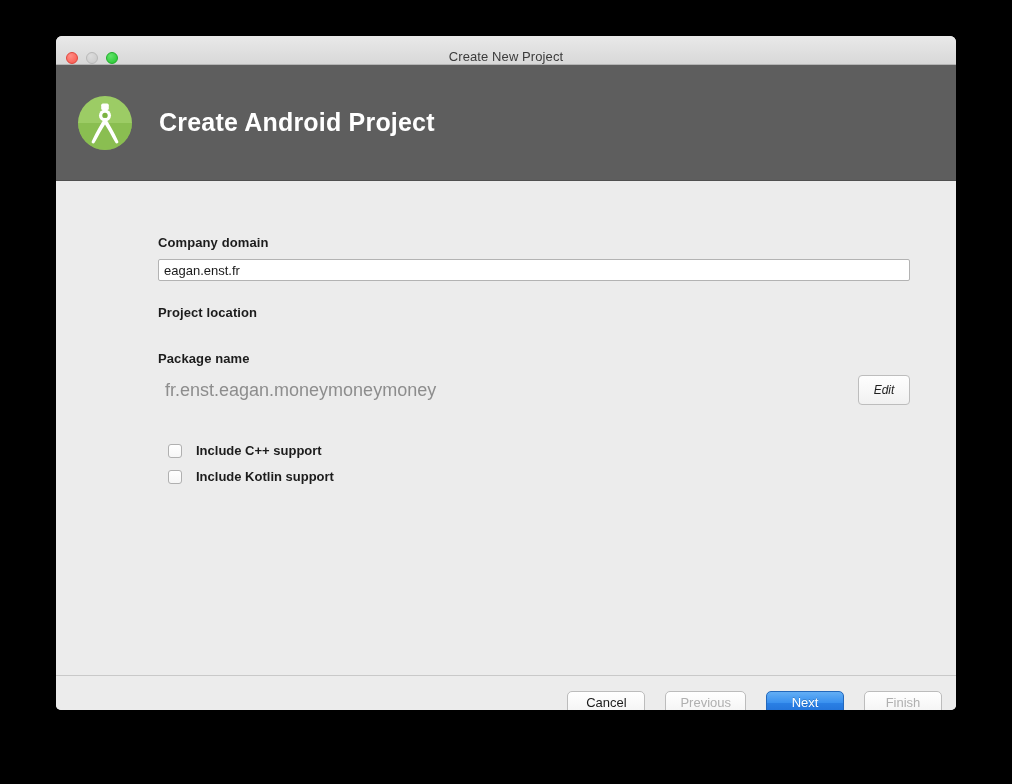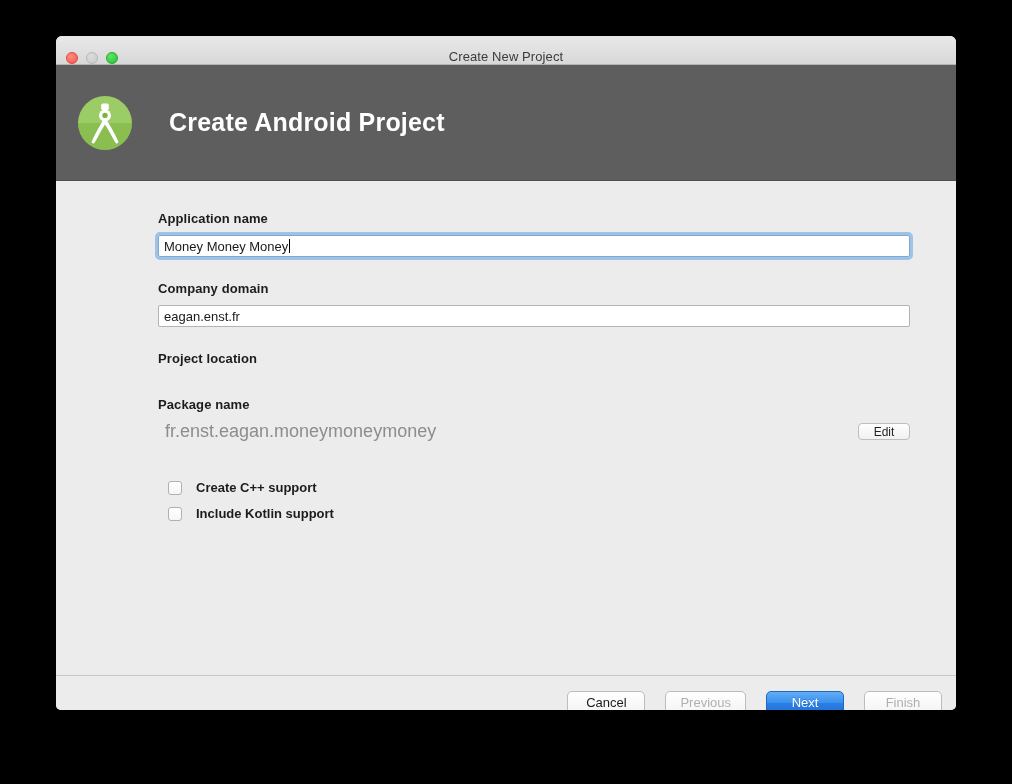--- a/index.html
+++ b/index.html
@@ -68,21 +68,21 @@
     align-items: center;
     padding-left: 21px;
     border-bottom: 1px solid #4f4f4f;
   }
   .logo {
     width: 56px; height: 56px;
     flex: 0 0 56px;
     position: relative;
   }
   .header-title {
-    margin-left: 36px;
+    margin-left: 26px;
     color: #ffffff;
     font-size: 25px;
     font-weight: bold;
     letter-spacing: 0.2px;
   }
 
   
   .body {
     position: relative;
     height: 494px;
@@ -164,30 +164,31 @@
     display: flex;
     align-items: center;
     justify-content: space-between;
   }
   .pkg-value {
     font-size: 18px;
     color: #8d8d8d;
     padding-left: 7px;
   }
   .btn-edit {
-    width: 52px; height: 17px;
+    width: 52px; height: 30px;
     background: linear-gradient(to bottom, #fefefe, #f1f1f1);
     border: 1px solid #bdbdbd;
     border-radius: 4px;
     font-size: 12px;
     color: #1f1f1f;
     display: flex;
     align-items: center;
     justify-content: center;
     font-family: "Liberation Sans", sans-serif;
+    font-style: italic;
   }
 
   .checks { padding-left: 112px; padding-top: 38px; }
   .check-row {
     display: flex;
     align-items: center;
     margin-bottom: 11px;
   }
   .checkbox {
     width: 14px; height: 14px;
@@ -270,29 +271,20 @@
         </g>
         <circle cx="28" cy="20.4" r="2.7" fill="#7cb342"></circle>
         <path d="M28 22.6 C24 28.5 19.2 36.5 14.8 46.2 C13.9 48.1 16.6 49.5 17.7 47.6 C21.6 40.6 25.1 34.2 28 29.6 C30.9 34.2 34.4 40.6 38.3 47.6 C39.4 49.5 42.1 48.1 41.2 46.2 C36.8 36.5 32 28.5 28 22.6 Z" fill="#ffffff"></path>
       </svg>
     </div>
     <div class="header-title">Create Android Project</div>
   </div>
 
   <div class="body">
 
-    <div class="field-group">
-      <div class="field-label">Application name</div>
-      <div class="focus-wrap">
-        <div class="text-input">
-          <span>Money Money Money</span>
-            <span class="caret"></span>
-        </div>
-      </div>
-    </div>
 
     <div class="gap-lg"></div>
 
     <div class="field-group">
       <div class="field-label">Company domain</div>
       <div class="text-input">
         <span>eagan.enst.fr</span>
       </div>
     </div>
 
@@ -308,21 +300,21 @@
       <div class="field-label">Package name</div>
       <div class="pkg-row">
         <div class="pkg-value">fr.enst.eagan.moneymoneymoney</div>
         <div class="btn-edit">Edit</div>
       </div>
     </div>
 
     <div class="checks">
       <div class="check-row">
         <span class="checkbox"></span>
-        <span class="check-label">Create C++ support</span>
+        <span class="check-label">Include C++ support</span>
       </div>
       <div class="check-row">
         <span class="checkbox"></span>
         <span class="check-label">Include Kotlin support</span>
       </div>
     </div>
 
   </div>
 
   <div class="footer">

